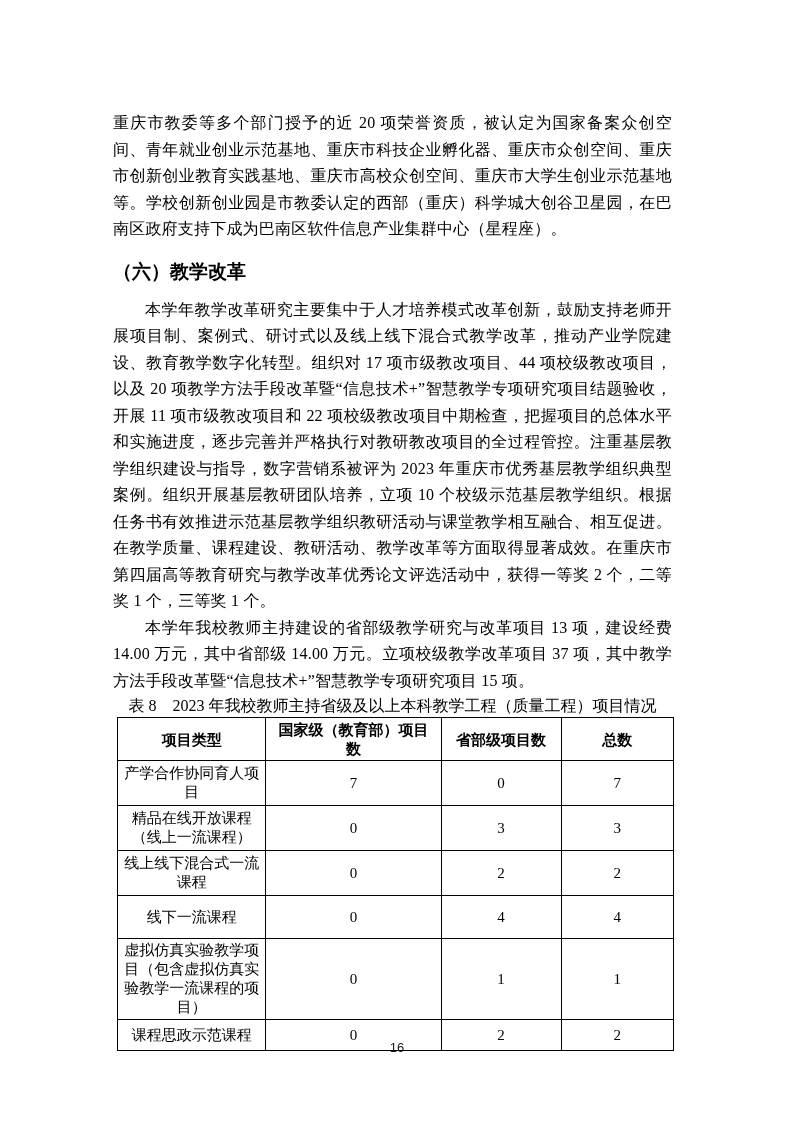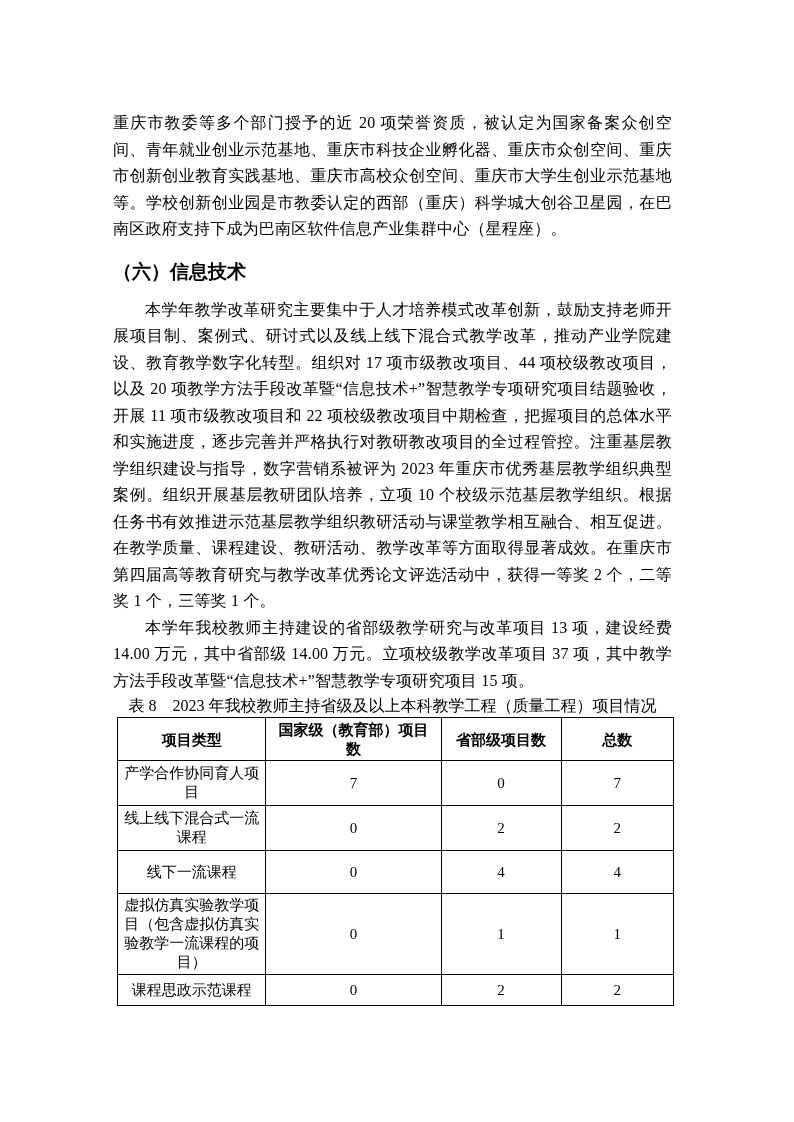--- a/index.html
+++ b/index.html
@@ -77,21 +77,21 @@
     color: #1a1a1a;
   }
 </style>
 </head>
 <body>
 
 <div class="page">
 
   <p class="body-text">重庆市教委等多个部门授予的近 20 项荣誉资质，被认定为国家备案众创空间、青年就业创业示范基地、重庆市科技企业孵化器、重庆市众创空间、重庆市创新创业教育实践基地、重庆市高校众创空间、重庆市大学生创业示范基地等。学校创新创业园是市教委认定的西部（重庆）科学城大创谷卫星园，在巴南区政府支持下成为巴南区软件信息产业集群中心（星程座）。</p>
 
-  <h2 class="section-heading">（六）信息技术</h2>
+  <h2 class="section-heading">（六）教学改革</h2>
 
   <p class="body-text indent">本学年教学改革研究主要集中于人才培养模式改革创新，鼓励支持老师开展项目制、案例式、研讨式以及线上线下混合式教学改革，推动产业学院建设、教育教学数字化转型。组织对 17 项市级教改项目、44 项校级教改项目，以及 20 项教学方法手段改革暨“信息技术+”智慧教学专项研究项目结题验收，开展 11 项市级教改项目和 22 项校级教改项目中期检查，把握项目的总体水平和实施进度，逐步完善并严格执行对教研教改项目的全过程管控。注重基层教学组织建设与指导，数字营销系被评为 2023 年重庆市优秀基层教学组织典型案例。组织开展基层教研团队培养，立项 10 个校级示范基层教学组织。根据任务书有效推进示范基层教学组织教研活动与课堂教学相互融合、相互促进。在教学质量、课程建设、教研活动、教学改革等方面取得显著成效。在重庆市第四届高等教育研究与教学改革优秀论文评选活动中，获得一等奖 2 个，二等奖 1 个，三等奖 1 个。</p>
 
   <p class="body-text indent">本学年我校教师主持建设的省部级教学研究与改革项目 13 项，建设经费 14.00 万元，其中省部级 14.00 万元。立项校级教学改革项目 37 项，其中教学方法手段改革暨“信息技术+”智慧教学专项研究项目 15 项。</p>
 
   <div class="table-caption">表 8　2023 年我校教师主持省级及以上本科教学工程（质量工程）项目情况</div>
 
   <table class="projects-table">
     <colgroup>
       <col style="width:26.7%">
@@ -107,20 +107,26 @@
         <th>总数</th>
       </tr>
     </thead>
     <tbody>
       <tr class="r1">
         <td>产学合作协同育人项目</td>
         <td>7</td>
         <td>0</td>
         <td>7</td>
       </tr>
+      <tr class="r2">
+        <td>精品在线开放课程（线上一流课程）</td>
+        <td>0</td>
+        <td>3</td>
+        <td>3</td>
+      </tr>
       <tr class="r3">
         <td>线上线下混合式一流课程</td>
         <td>0</td>
         <td>2</td>
         <td>2</td>
       </tr>
       <tr class="r4">
         <td>线下一流课程</td>
         <td>0</td>
         <td>4</td>
@@ -134,14 +140,15 @@
       </tr>
       <tr class="r6">
         <td>课程思政示范课程</td>
         <td>0</td>
         <td>2</td>
         <td>2</td>
       </tr>
     </tbody>
   </table>
 
+  <div class="page-number">16</div>
 
 </div>
 
 </body></html>

